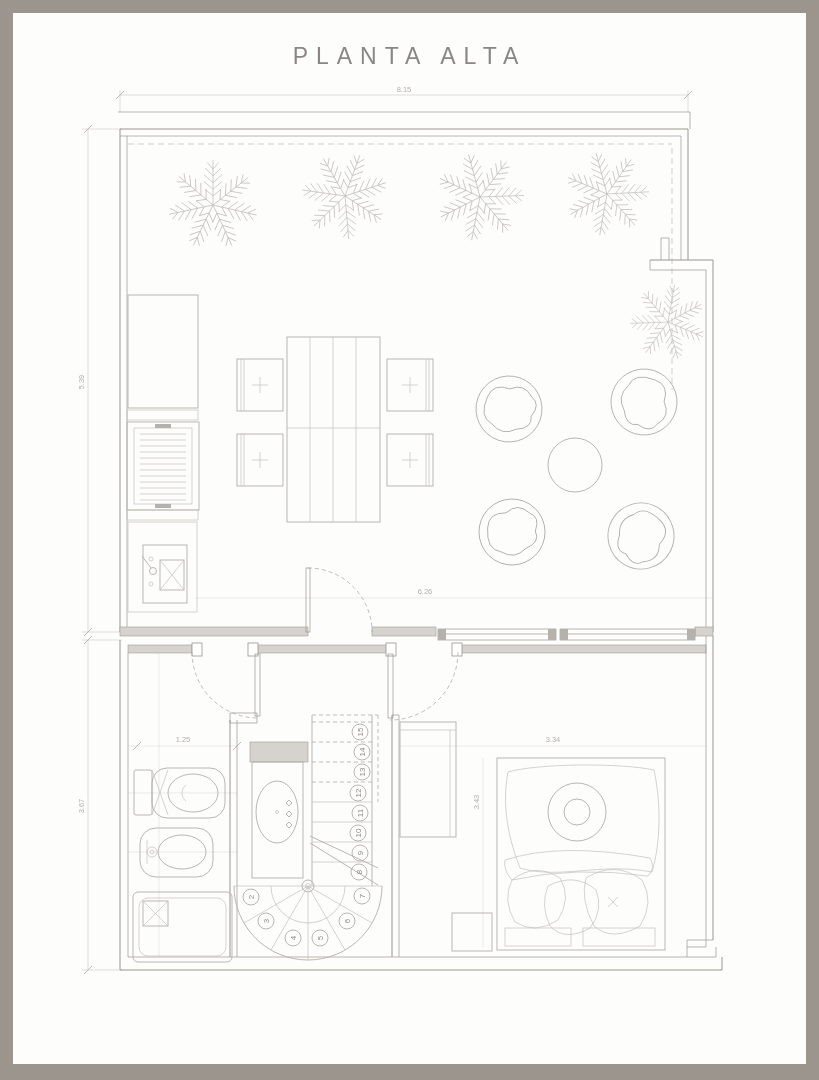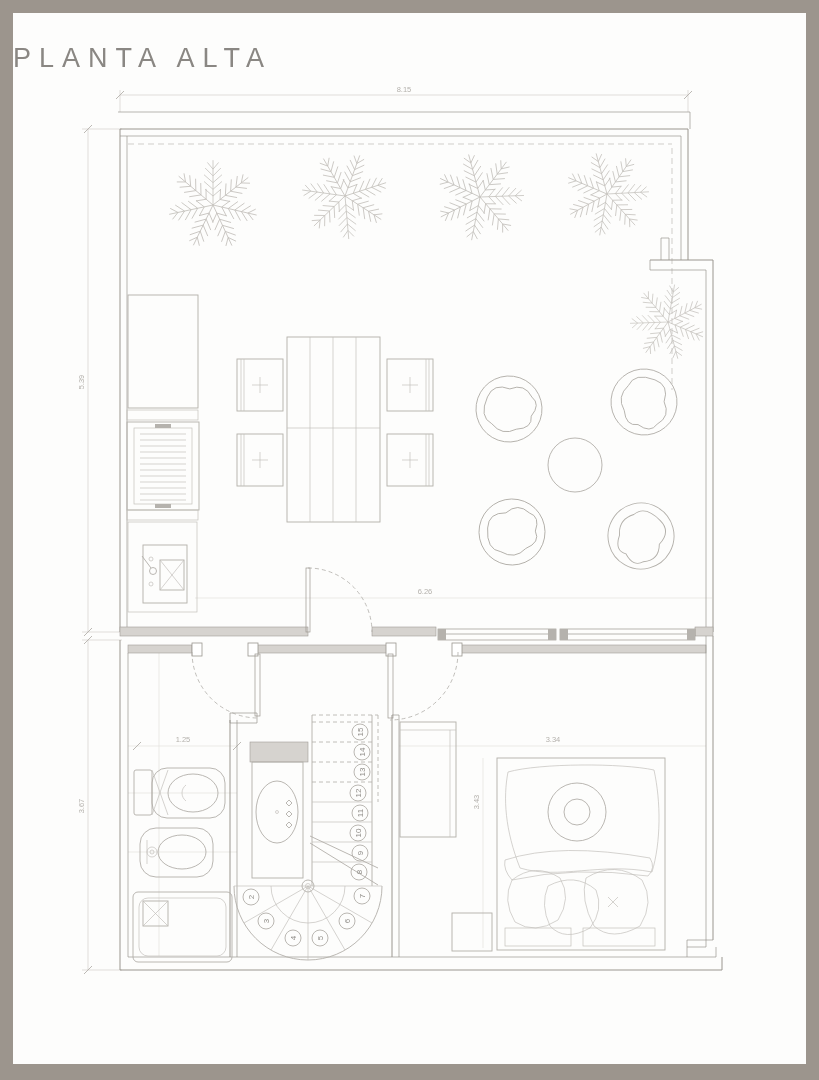--- a/index.html
+++ b/index.html
@@ -8,21 +8,22 @@
     width:819px;height:1080px;
     box-sizing:border-box;
     background:#fdfdfc;
     border:13px solid #9c958d;
     border-bottom-width:16px;
     overflow:hidden;
     font-family:"Liberation Sans",sans-serif;
   }
   .title{
     position:absolute;top:30px;left:0;width:100%;
-    font-size:27px;font-weight:400;letter-spacing:8px;
+    text-align:center;
+    font-size:23px;font-weight:400;letter-spacing:8px;
     color:#8a8783;
   }
   svg{position:absolute;top:0;left:0;}
   
   .w  {stroke:#9a968f;fill:none;stroke-width:1;}
   .wt {stroke:#9a968f;fill:none;stroke-width:.7;}
   .wf {fill:#d6d3cf;stroke:#a19d97;stroke-width:.6;}
   .f  {stroke:#b2afa9;fill:none;stroke-width:.9;}
   .f2 {stroke:#c3c0bb;fill:none;stroke-width:.7;}
   .d  {stroke:#b0ada8;fill:none;stroke-width:.8;stroke-dasharray:4 3;}

